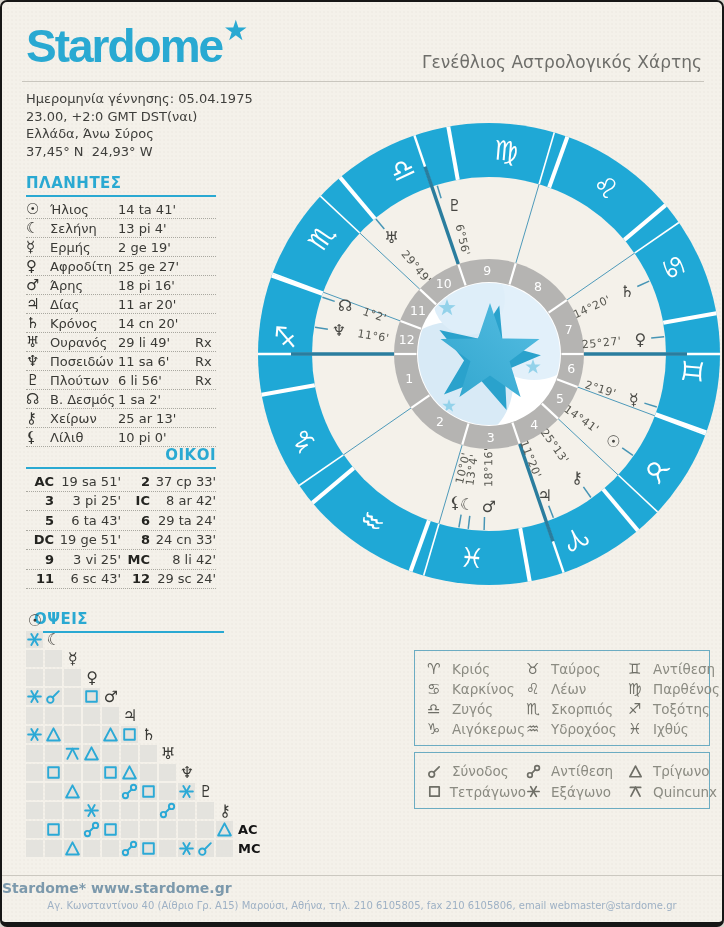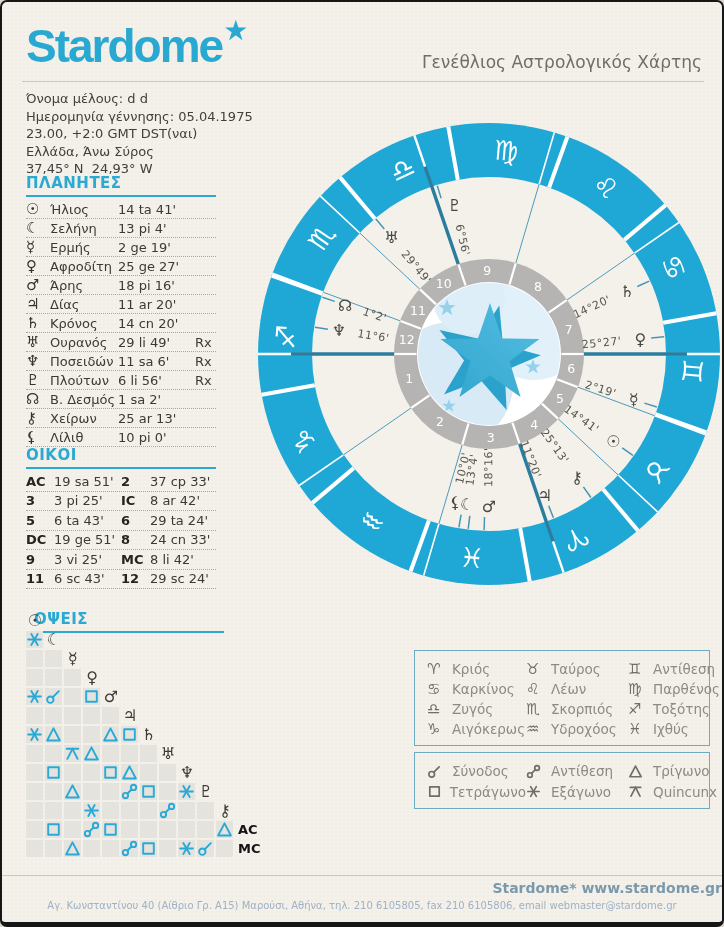--- a/index.html
+++ b/index.html
@@ -25,21 +25,21 @@
   .mline { font-size:13px; color:#3F3F3C; line-height:17.5px; white-space:pre; }
   
   .sec-heading { font-size:15px; font-weight:bold; letter-spacing:0.5px; color:#2AA9D2;
     border-bottom:2px solid #2AA9D2; padding-bottom:3px; margin-bottom:3px; }
   .planets-section { position:absolute; left:24px; top:172px; width:190px; }
   .prow { display:flex; align-items:center; height:19px; border-bottom:1px dotted #A9A8A0; }
   .pglyph { width:24px; font-size:15px; color:#33332F; }
   .pname { width:68px; font-size:13px; color:#3A3A36; }
   .pval { flex:1; font-size:13px; color:#3A3A36; }
   .prx { width:21px; font-size:13px; color:#3A3A36; }
-  .houses-section { position:absolute; left:24px; top:444px; width:190px; }
+  .houses-section { position:absolute; left:24px; top:444px; width:190px;text-align:right; }
   .hrow { display:flex; align-items:center; height:19.5px; border-bottom:1px dotted #A9A8A0; font-size:13px; color:#3A3A36; }
   .hlab { width:28px; font-weight:bold; color:#242420; }
   .hval { width:67px; }
   .hlab2 { width:29px; font-weight:bold; color:#242420; }
   .hval2 { flex:1; }
   .aspects-section { position:absolute; left:32px; top:584px; width:190px;margin-top:24px; }
   #aspect-grid { position:absolute; left:24px; top:610px; width:280px; height:250px; }
   .acell { position:absolute; width:17px; height:17px; background:#E4E3DE;
     display:flex; align-items:center; justify-content:center; }
   .apt-glyph { position:absolute; width:18px; height:17px; font-size:16px; color:#3A3A36;
@@ -53,36 +53,35 @@
   .legend-zodiac { top:648px; height:96px; }
   .legend-aspects { top:750px; height:57px; }
   .lgrid { display:grid; grid-template-columns:99px 102px 1fr; }
   .litem { display:flex; align-items:center; height:20px; }
   .legend-aspects .litem { height:20.5px; }
   .lglyph { width:25px; font-size:15px; color:#6F6F67; }
   .licon { width:25px; display:flex; align-items:center; }
   .llabel { font-size:13.5px; color:#8B8B82; }
   
   .footer-rule { position:absolute; left:0; right:0; top:873px; border-top:1px solid #CBC8C0; }
-  .footer-brand { position:absolute; left:0; right:0; top:878px; text-align:right;
+  .footer-brand { position:absolute; left:0; right:0; top:878px; text-align:left;
     font-size:14px; font-weight:bold; color:#7C99AC; }
   .footer-address { position:absolute; left:0; right:0; top:898px; text-align:center;
     font-size:10px; color:#9EB1C5; }
 </style>
 </head>
 <body>
 
 <div class="page">
 
   <div class="logo"><span>Stardome</span><span class="logo-star">★</span></div>
   <div class="page-title">Γενέθλιος Αστρολογικός Χάρτης</div>
   <div class="header-rule"></div>
 
   <div class="member-info" id="member-info">
-      <div class="mline">Όνομα μέλους: d d</div>
       <div class="mline">Ημερομηνία γέννησης: 05.04.1975</div>
       <div class="mline">23.00, +2:0 GMT DST(ναι)</div>
       <div class="mline">Ελλάδα, Άνω Σύρος</div>
       <div class="mline">37,45° N  24,93° W</div>
     </div>
 
   <div class="planets-section">
     <div class="sec-heading">ΠΛΑΝΗΤΕΣ</div>
     <div id="planets-rows">
         <div class="prow">

